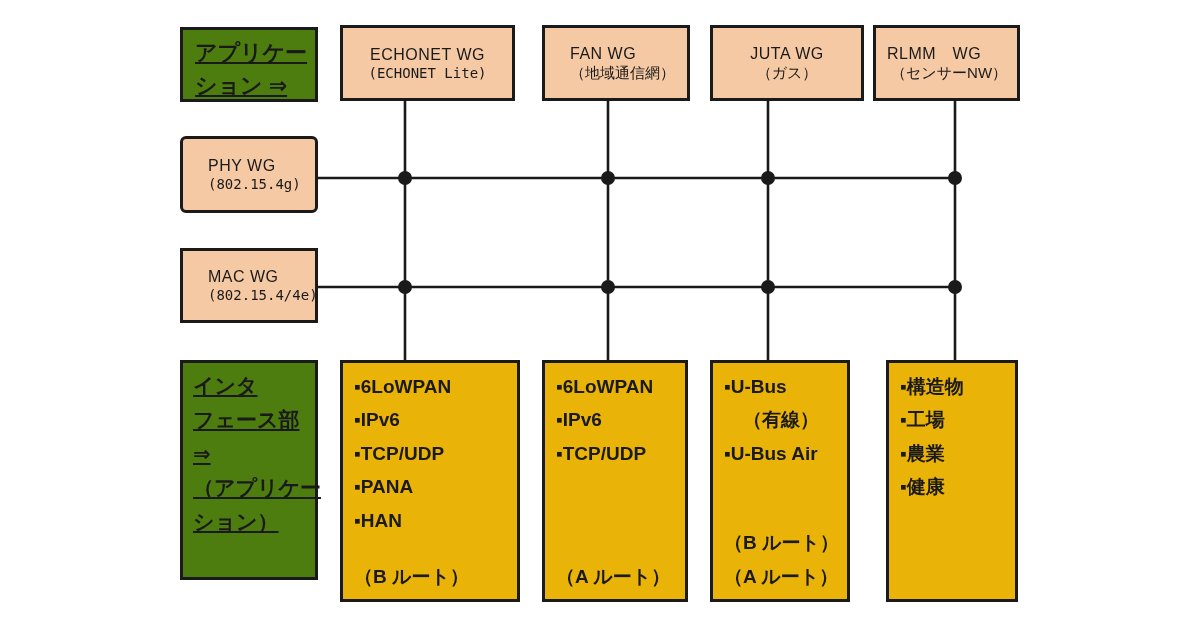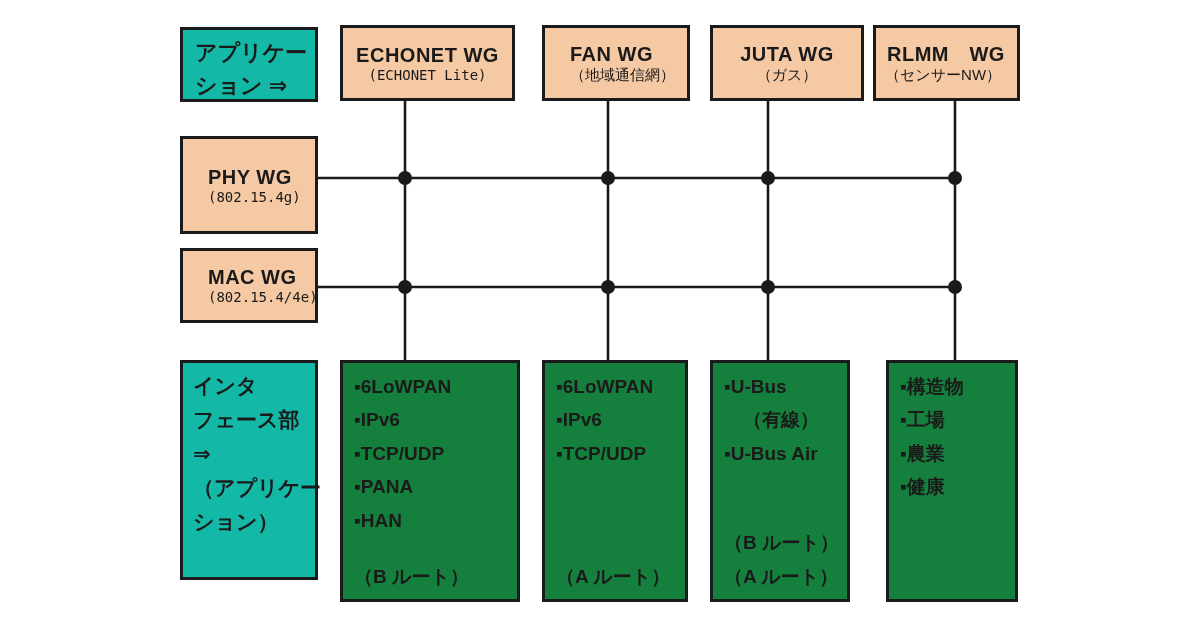--- a/index.html
+++ b/index.html
@@ -3,23 +3,23 @@
 <meta charset="utf-8">
 <style>
   html,body{margin:0;padding:0;background:#ffffff;}
   #canvas{
     position:relative;width:1200px;height:630px;background:#ffffff;overflow:hidden;
     font-family:"Liberation Sans","DejaVu Sans",sans-serif;color:#1a1a1a;
   }
   #wires{position:absolute;left:0;top:0;z-index:1;}
   .box{position:absolute;z-index:2;border:3px solid #1a1a1a;box-sizing:border-box;}
   .wg{background:#f5c9a4;display:flex;flex-direction:column;justify-content:center;gap:3px;}
-  .lbl{background:#14b8a6;}
-  .stack{background:#15803d;display:flex;flex-direction:column;padding:7px 6px 6px 11px;}
-  .wg .title{font-size:20px;font-weight:700;letter-spacing:.5px;line-height:1;}
+  .lbl{background:#4d7c0f;text-decoration:underline;}
+  .stack{background:#eab308;display:flex;flex-direction:column;padding:7px 6px 6px 11px;}
+  .wg .title{font-size:16px;font-weight:400;letter-spacing:.5px;line-height:1;}
   .wg .sub{font-size:15px;font-weight:400;line-height:1;}
   .wg .sub.mono{font-family:"DejaVu Sans Mono","Liberation Mono",monospace;font-size:14px;}
   .ctr{align-items:center;text-align:center;}
   .lft{align-items:flex-start;padding-left:25px;text-align:left;}
   .wg .title,.wg .sub{white-space:nowrap;}
   .lbl .ln{font-size:21px;font-weight:700;line-height:34px;white-space:nowrap;}
   #app-label{padding:6px 0 0 12px;}
   #app-label .ln{font-size:22px;line-height:33px;}
   #iface-label{padding:6px 0 0 10px;}
   .stack .ln{font-size:19px;font-weight:700;line-height:33.4px;white-space:nowrap;}
@@ -63,24 +63,24 @@
   <div class="box wg lft" style="left:542px;top:25px;width:148px;height:76px;">
     <div class="title">FAN WG</div>
     <div class="sub">（地域通信網）</div>
   </div>
   <div class="box wg ctr" style="left:710px;top:25px;width:154px;height:76px;">
     <div class="title">JUTA WG</div>
     <div class="sub">（ガス）</div>
   </div>
   <div class="box wg lft" style="left:873px;top:25px;width:147px;height:76px;padding-left:0;">
     <div class="title" style="padding-left:11px;">RLMM　WG</div>
-    <div class="sub" style="padding-left:9px;">（センサーNW）</div>
+    <div class="sub" style="padding-left:15px;">（センサーNW）</div>
   </div>
 
-  <div class="box wg lft" style="left:180px;top:136px;width:138px;height:98px;">
+  <div class="box wg lft" style="left:180px;top:136px;width:138px;height:77px;border-radius:6px;">
     <div class="title">PHY WG</div>
     <div class="sub mono">(802.15.4g)</div>
   </div>
   <div class="box wg lft" style="left:180px;top:248px;width:138px;height:75px;">
     <div class="title">MAC WG</div>
     <div class="sub mono">(802.15.4/4e)</div>
   </div>
 
   <div class="box lbl" id="iface-label" style="left:180px;top:360px;width:138px;height:220px;">
     <div class="ln">インタ</div>

